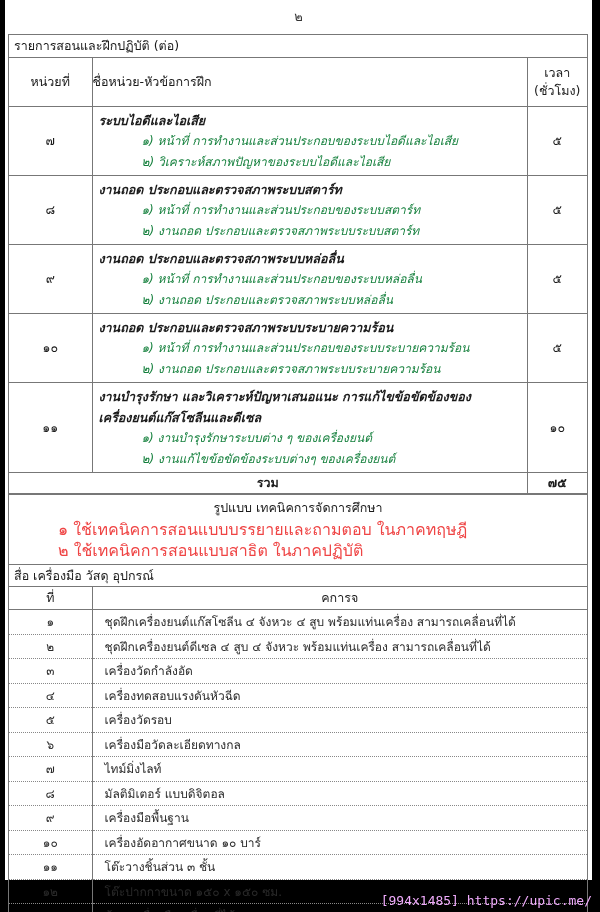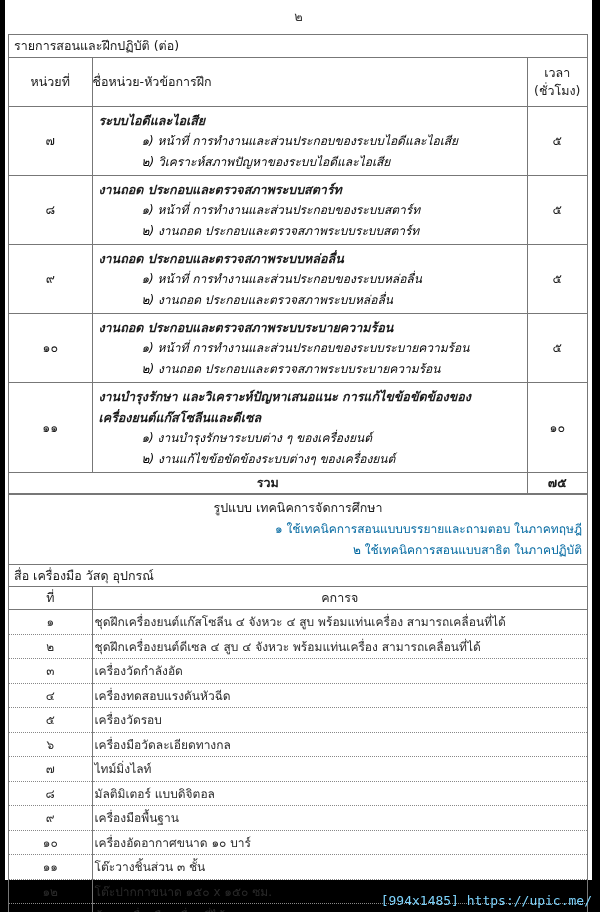--- a/index.html
+++ b/index.html
@@ -32,40 +32,40 @@
   th { font-weight: normal; }
   .col-no { width: 83px; }
   .col-hrs { width: 60px; }
   .hdr-row th { height: 48px; font-size: 12.5px; }
   .hdr-row th.name { text-align: left; }
   .hdr-row th.hrs { line-height: 18px; }
   .unit-row td { vertical-align: middle; }
   .unit-row td.no, .unit-row td.hrs { text-align: center; font-size: 12.5px; }
   .unit-row td.body { padding: 3px 6px 2px 6px; font-style: italic; }
   .unit-title { font-weight: bold; font-size: 12.5px; line-height: 21px; }
-  .unit-sub { padding-left: 43px; line-height: 21px; font-size: 12px; color: #000000; }
+  .unit-sub { padding-left: 43px; line-height: 21px; font-size: 12px; color: #15803d; }
   .total-row td { height: 20px; text-align: center; font-weight: bold; font-size: 12.5px; }
   .tech {
     border-top: 1px solid #777; padding: 2px 5px 3px 5px; font-size: 12.5px;
   }
   .tech .title { line-height: 22px; text-align: center; }
-  .tech .item { padding-left: 44px; line-height: 21px; font-size: 12px; color: #0369a1; text-align: right; }
+  .tech .item { padding-left: 44px; line-height: 21px; font-size: 16px; color: #ef4444; }
   .media-head {
     border-top: 1px solid #777; height: 22px; line-height: 21px; padding-left: 5px;
     font-size: 12.5px; box-sizing: border-box;
   }
   table.media td, table.media th { border-left: 1px solid #777; border-right: none; }
   table.media td:first-child, table.media th:first-child { border-left: none; }
   table.media th { height: 22px; border-top: 1px solid #777; border-bottom: 1px solid #777; font-size: 12.5px; }
   table.media td { height: 23.5px; border-top: 1px dotted #888; border-bottom: 1px dotted #888; font-size: 12px; color: #2a2a2a; }
   table.media tr:last-child td { border-bottom: none; }
   table.media td.no { text-align: center; }
-  table.media td.item { padding-left: 2px; margin-left: 43px; }
+  table.media td.item { padding-left: 12px; margin-left: 43px; }
   .watermark {
-    position: absolute; right: 8px; bottom: 4px; color: #7dd3fc; font-size: 13px;
+    position: absolute; right: 8px; bottom: 4px; color: #f0abfc; font-size: 13px;
     font-family: "DejaVu Sans Mono", monospace;
     margin-top: 36px;
   }
 </style>
 </head>
 <body>
 
 <div class="page">
   <div class="page-num">๒</div>
 

